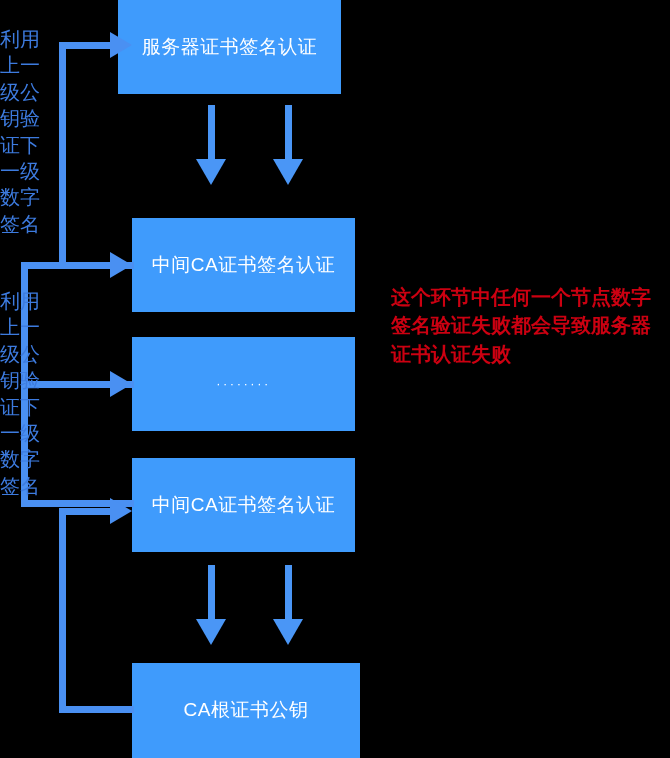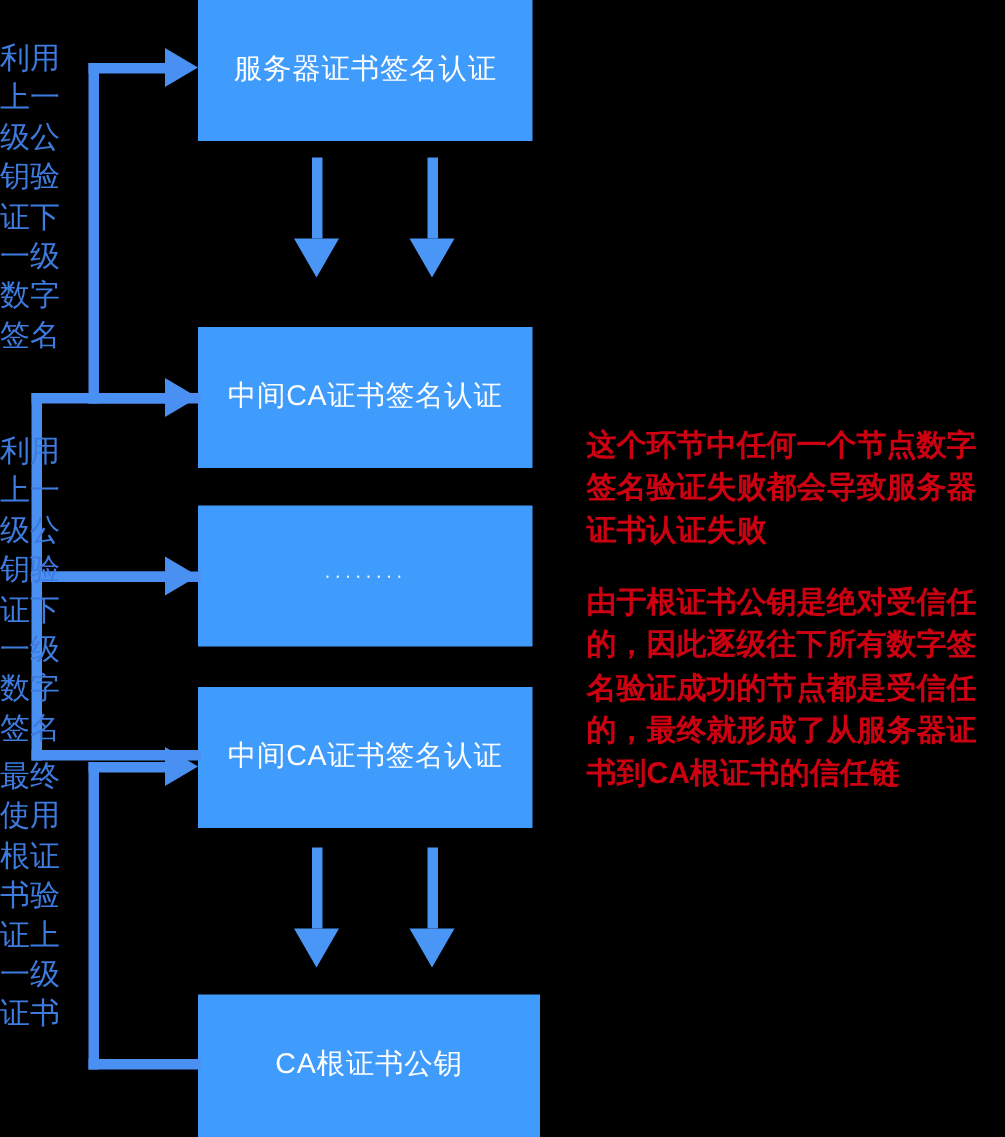--- a/index.html
+++ b/index.html
@@ -104,21 +104,21 @@
     letter-spacing: 0px;
     word-break: break-all;
     text-align: left;
   }
 </style>
 </head>
 <body>
 
 <div id="canvas">
 
-  <div class="box" style="left:132px; top:0px; width:223px; height:94px;">
+  <div class="box" style="left:118px; top:0px; width:223px; height:94px;">
     <span class="box-label">服务器证书签名认证</span>
   </div>
 
   <div class="box" style="left:132px; top:218px; width:223px; height:94px;">
     <span class="box-label">中间CA证书签名认证</span>
   </div>
 
   <div class="box" style="left:132px; top:337px; width:223px; height:94px;">
     <span class="box-label dots">········</span>
   </div>
@@ -177,19 +177,17 @@
     <div class="conn-seg" style="left:59px; top:706px; width:75px; height:7px;"></div>
     <div class="conn-seg" style="left:59px; top:508px; width:7px; height:205px;"></div>
     <div class="conn-seg" style="left:59px; top:508px; width:55px; height:7px;"></div>
     <div class="conn-head" style="left:110px; top:498px;"></div>
   </div>
 
   <div class="side-label" style="top:26px;">利用上一级公钥验证下一级数字签名</div>
 
   <div class="side-label" style="top:288px;">利用上一级公钥验证下一级数字签名</div>
 
-  <div class="side-label" style="top:505px;">最终使用根证书验证上一级证书</div>
 
   <div class="note" style="top:283px;">这个环节中任何一个节点数字签名验证失败都会导致服务器证书认证失败</div>
 
-  <div class="note" style="top:388px;">由于根证书公钥是绝对受信任的，因此逐级往下所有数字签名验证成功的节点都是受信任的，最终就形成了从服务器证书到CA根证书的信任链</div>
 
 </div>
 
 </body></html>

